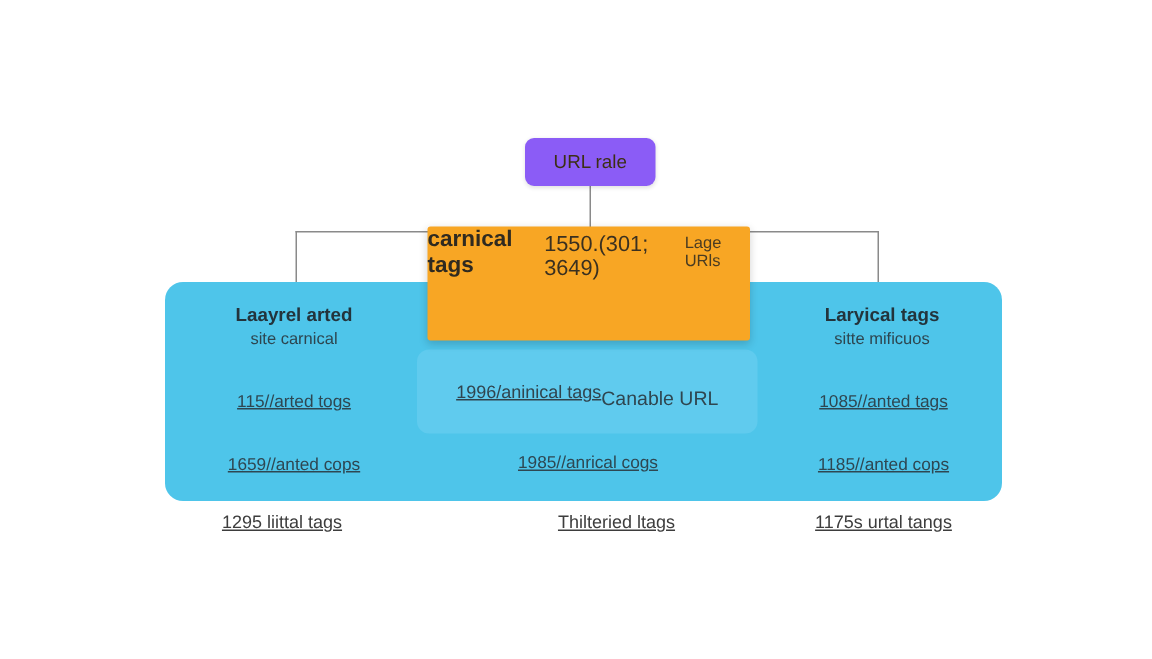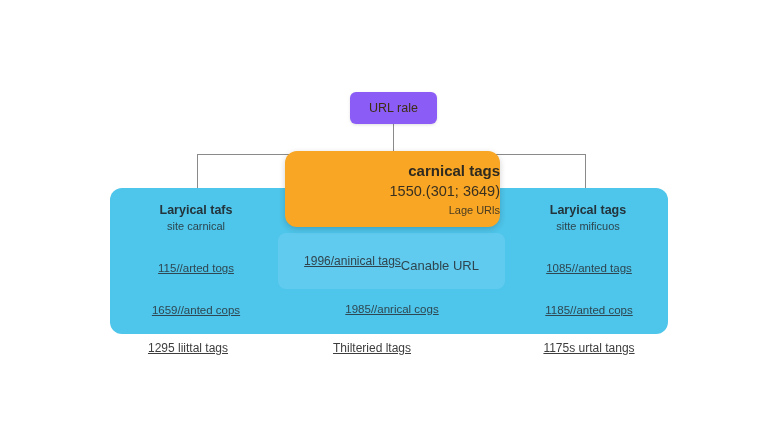--- a/index.html
+++ b/index.html
@@ -37,24 +37,24 @@
     border-radius: 12px;
     z-index: 1;
   }
 
   
   .orange-card {
     position: absolute;
     left: 285px; top: 151px;
     width: 215px; height: 76px;
     background: #f8a624;
-    border-radius: 12px;
+    border-radius: 2px;
     box-shadow: 0 2px 6px rgba(0,0,0,0.18);
     z-index: 4;
-    display: flex; flex-direction: column; align-items: flex-end; justify-content: center;
+    display: flex; flex-direction: row; align-items: flex-start; justify-content: center;
     color: #33281a;
   }
   .orange-card .t1 { font-size: 15px; font-weight: 600; color: #2f2a20; }
   .orange-card .t2 { font-size: 14.5px; margin-top: 4px; color: #3a3020; }
   .orange-card .t3 { font-size: 11px; margin-top: 5px; color: #4a3c22; }
 
   
   .inner-card {
     position: absolute;
     left: 278px; top: 233px;
@@ -110,34 +110,34 @@
     <div class="t2">1550.(301; 3649)</div>
     <div class="t3">Lage URls</div>
   </div>
 
   <div class="inner-card">
     <span class="link">1996/aninical tags</span>
     <span class="lbl">Canable URL</span>
   </div>
 
   <div class="col" style="left:121px; top:203px; width:150px;">
-    <div class="title">Laryical tafs</div>
+    <div class="title">Laayrel arted</div>
     <div class="sub">site carnical</div>
   </div>
 
   <div class="col" style="left:513px; top:203px; width:150px;">
     <div class="title">Laryical tags</div>
     <div class="sub">sitte mificuos</div>
   </div>
 
   <span class="blue-link" style="left:196px; top:262px;">115//arted togs</span>
   <span class="blue-link" style="left:196px; top:304px;">1659//anted cops</span>
 
   <span class="blue-link" style="left:392px; top:303px;">1985//anrical cogs</span>
 
   <span class="blue-link" style="left:589px; top:262px;">1085//anted tags</span>
   <span class="blue-link" style="left:589px; top:304px;">1185//anted cops</span>
 
   <span class="white-link" style="left:188px; top:341px;">1295 liittal tags</span>
-  <span class="white-link" style="left:372px; top:341px;">Thilteried ltags</span>
+  <span class="white-link" style="left:411px; top:341px;">Thilteried ltags</span>
   <span class="white-link" style="left:589px; top:341px;">1175s urtal tangs</span>
 
 </div>
 
 </body></html>

